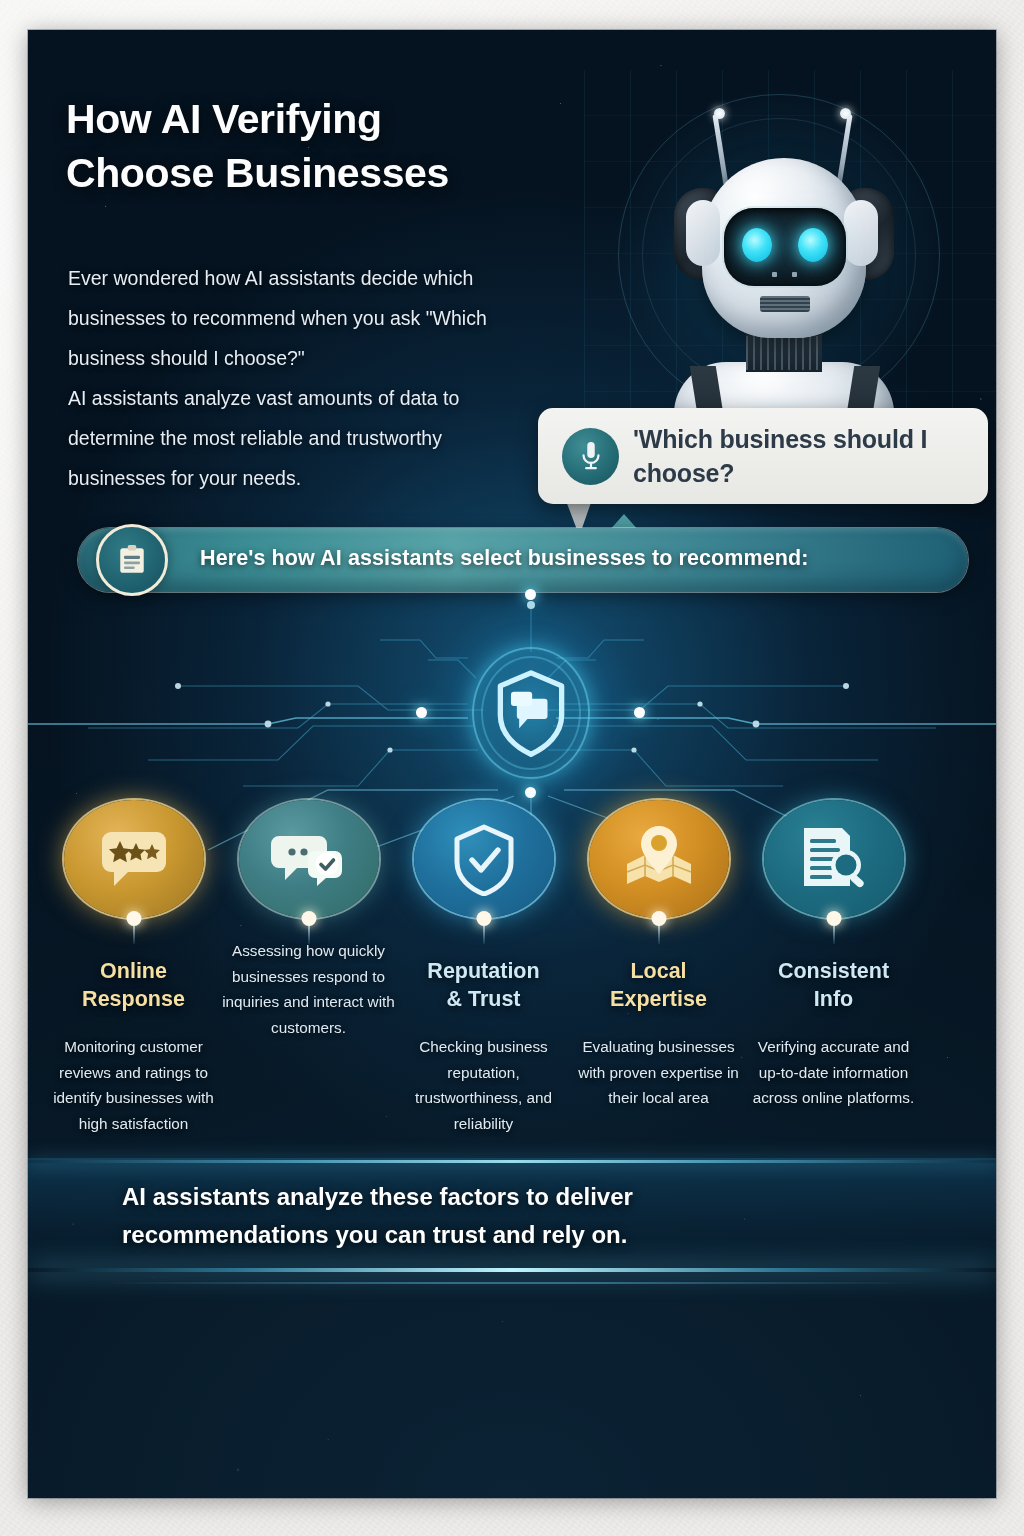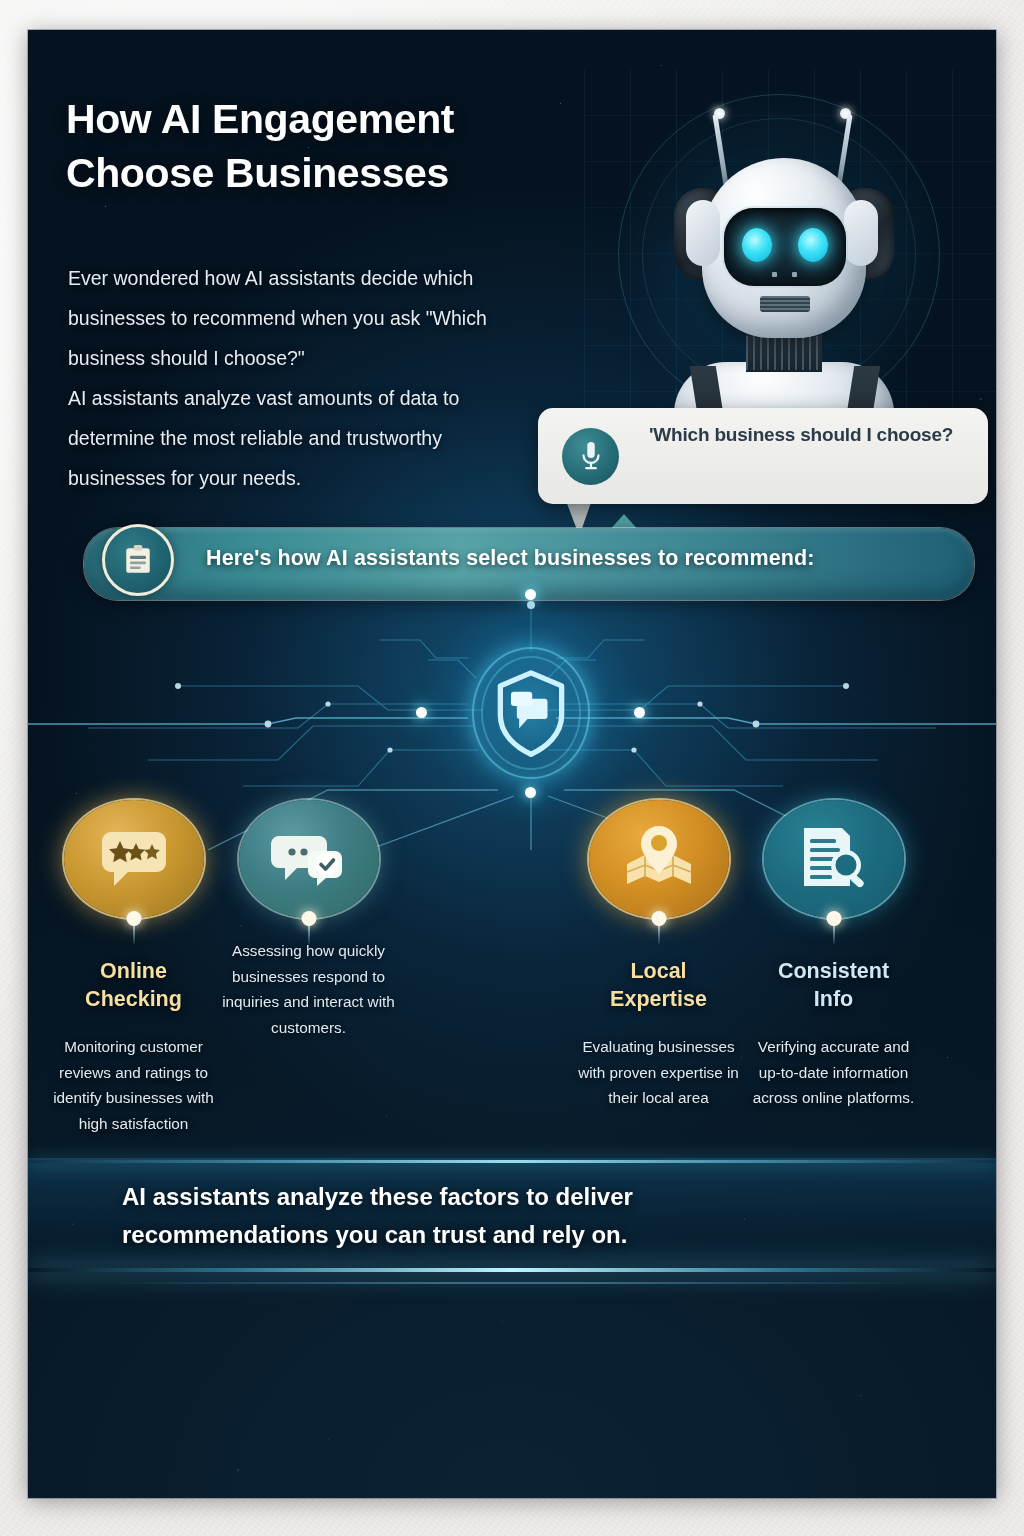--- a/index.html
+++ b/index.html
@@ -169,28 +169,28 @@
     border-top: 44px solid #dededa;
     opacity: .82;
     transform: skewX(-12deg);
   }
   #mic-circle {
     position:absolute; left: 24px; top: 20px; width: 57px; height: 57px; border-radius:50%;
     background: radial-gradient(circle at 38% 32%, #3f8d95, #236a73 60%, #17535c 100%);
     display:flex; align-items:center; justify-content:center;
   }
   #bubble-text {
-    position:absolute; left: 111px; top: 14px; width: 340px;
-    font-size: 19px; font-weight: 600; line-height: 1.36; color: #2d3b49;
+    position:absolute; left: 95px; top: 14px; width: 340px;
+    font-size: 25px; font-weight: 600; line-height: 1.36; color: #2d3b49;
     letter-spacing: -.2px;
   }
 
   
   #banner {
-    position: absolute; left: 56px; top: 498px; width: 890px; height: 72px;
+    position: absolute; left: 50px; top: 498px; width: 890px; height: 64px;
     border-radius: 34px;
     background: linear-gradient(92deg, #2a6f7c 0%, #3a8b93 18%, #57a3a7 42%, #3f8794 68%, #1e5f74 100%);
     box-shadow: 0 0 0 1px rgba(220,235,235,.45), 0 5px 18px rgba(0,0,0,.4),
                 inset 0 -10px 18px rgba(10,45,60,.45), inset 0 2px 6px rgba(255,255,255,.18);
   }
   #banner-tail {
     position:absolute; left: 580px; top: 484px; width:0; height:0;
     border-left: 16px solid transparent; border-right: 16px solid transparent;
     border-bottom: 18px solid #4d9aa0;
   }
@@ -293,21 +293,21 @@
 
 <div id="mat"></div>
 
 <div id="poster">
 
   <div class="stars"></div>
   <div class="stars s2"></div>
   <div class="stars s3"></div>
 
   <div id="title">
-    <div>How AI Engagement</div>
+    <div>How AI Verifying</div>
     <div>Choose Businesses</div>
   </div>
 
   <div class="para" id="para1">Ever wondered how AI assistants decide which businesses to recommend when you ask "Which business should I choose?"</div>
   <div class="para" id="para2">AI assistants analyze vast amounts of data to determine the most reliable and trustworthy businesses for your needs.</div>
 
   <div id="robot-zone">
     <div class="grid-lines"></div>
     <div id="robot-halo"></div>
     <div class="halo-ring hr1"></div>
@@ -434,41 +434,56 @@
           <path d="M18 46 L18 60 L32 46 Z" fill="#f6e4b4"></path>
           <path d="M24 15 l3.4 7.2 7.6 1 -5.6 5.4 1.4 7.6 -6.8-3.8 -6.8 3.8 1.4-7.6 -5.6-5.4 7.6-1 Z" fill="#6b5118"></path>
           <path d="M40 17 l2.8 6 6.3 .8 -4.6 4.4 1.1 6.3 -5.6-3.1 -5.6 3.1 1.1-6.3 -4.6-4.4 6.3-.8 Z" fill="#6b5118"></path>
           <path d="M56 18 l2.4 5.2 5.5 .7 -4 3.8 1 5.5 -4.9-2.7 -4.9 2.7 1-5.5 -4-3.8 5.5-.7 Z" fill="#7a5d1d"></path>
         </svg>
         <div class="stem"></div>
         <div class="stem-dot"></div>
       </div>
       <div class="p-head gold-t">
         <div>Online</div>
-        <div>Checking</div>
+        <div>Response</div>
       </div>
       <div class="p-desc">Monitoring customer reviews and ratings to identify businesses with high satisfaction</div>
     </div>
 
     <div class="pillar" style="left: 193px">
       <div class="circle teal">
         <svg width="76" height="66" viewBox="0 0 76 66" aria-hidden="true">
           <path d="M8 10 h40 a8 8 0 0 1 8 8 v16 a8 8 0 0 1 -8 8 h-22 l-12 12 v-12 h-6 a8 8 0 0 1 -8 -8 v-16 a8 8 0 0 1 8 -8 Z" fill="#eef5ef"></path>
           <circle cx="21" cy="26" r="3.6" fill="#4a6d70"></circle>
           <circle cx="33" cy="26" r="3.6" fill="#4a6d70"></circle>
           <path d="M44 25 h20 a7 7 0 0 1 7 7 v13 a7 7 0 0 1 -7 7 h-9 l-9 8 v-8 h-2 a7 7 0 0 1 -7 -7 v-13 a7 7 0 0 1 7 -7 Z" fill="#f4faf4"></path>
           <circle cx="56" cy="38" r="11.5" fill="#ffffff"></circle>
           <path d="M50 38.5 l4.5 4.5 8-9" fill="none" stroke="#3d5f62" stroke-width="3.6" stroke-linecap="round" stroke-linejoin="round"></path>
         </svg>
         <div class="stem"></div>
         <div class="stem-dot"></div>
       </div>
       <div class="p-desc">Assessing how quickly businesses respond to inquiries and interact with customers.</div>
     </div>
 
+    <div class="pillar" style="left: 368px">
+      <div class="circle cyan">
+        <svg width="70" height="74" viewBox="0 0 70 74" aria-hidden="true">
+          <path d="M35 5 L62 17 V40 C62 56 49 67 35 72 C21 67 8 56 8 40 V17 Z" fill="none" stroke="#e8f6fb" stroke-width="5" stroke-linejoin="round"></path>
+          <path d="M23 38 l9 10 17-20" fill="none" stroke="#e8f6fb" stroke-width="5.4" stroke-linecap="round" stroke-linejoin="round"></path>
+        </svg>
+        <div class="stem"></div>
+        <div class="stem-dot"></div>
+      </div>
+      <div class="p-head cyan-t">
+        <div>Reputation</div>
+        <div>&amp; Trust</div>
+      </div>
+      <div class="p-desc">Checking business reputation, trustworthiness, and reliability</div>
+    </div>
 
     <div class="pillar" style="left: 543px">
       <div class="circle orange">
         <svg width="80" height="70" viewBox="0 0 80 70" aria-hidden="true">
           <path d="M8 40 L26 31 L40 37 L54 31 L72 40 L72 60 L54 52 L40 58 L26 52 L8 60 Z" fill="#f7e2ab"></path>
           <path d="M26 31 L26 52 M54 31 L54 52" stroke="#d3ab56" stroke-width="1.6" fill="none"></path>
           <path d="M8 48 L26 41 L40 47 L54 41 L72 48" stroke="#d3ab56" stroke-width="1.6" fill="none"></path>
           <path d="M40 2 C30 2 22 10 22 20 C22 32 40 50 40 50 C40 50 58 32 58 20 C58 10 50 2 40 2 Z" fill="#fcf1d2"></path>
           <circle cx="40" cy="19" r="8" fill="#d9a22c"></circle>
         </svg>

